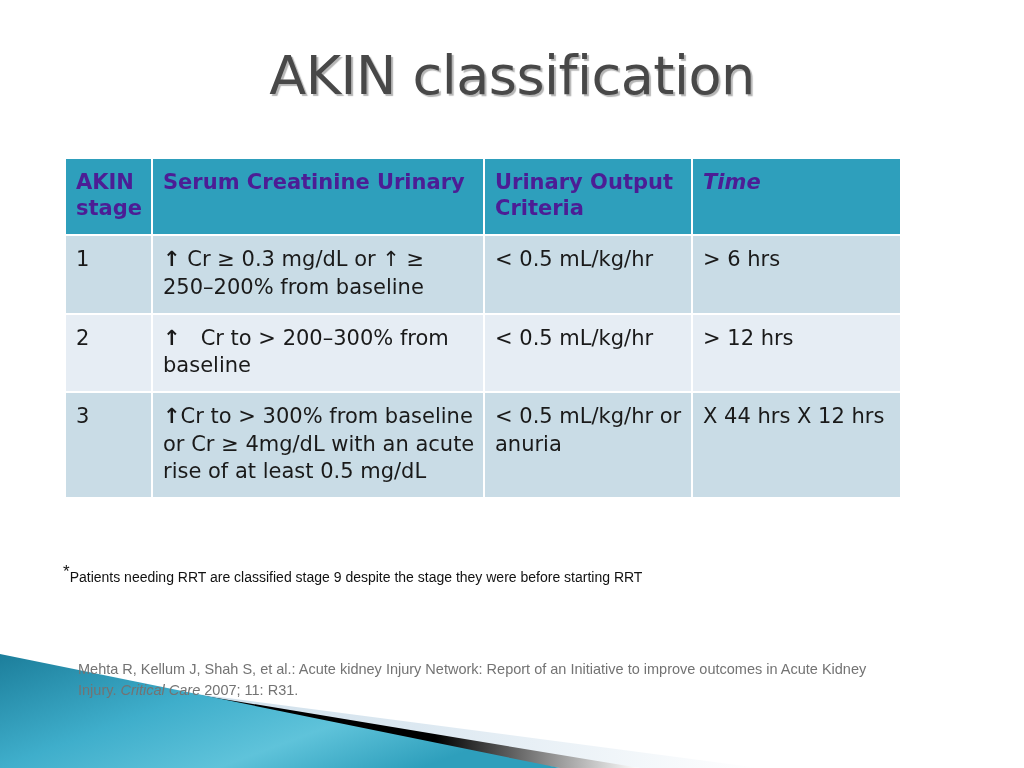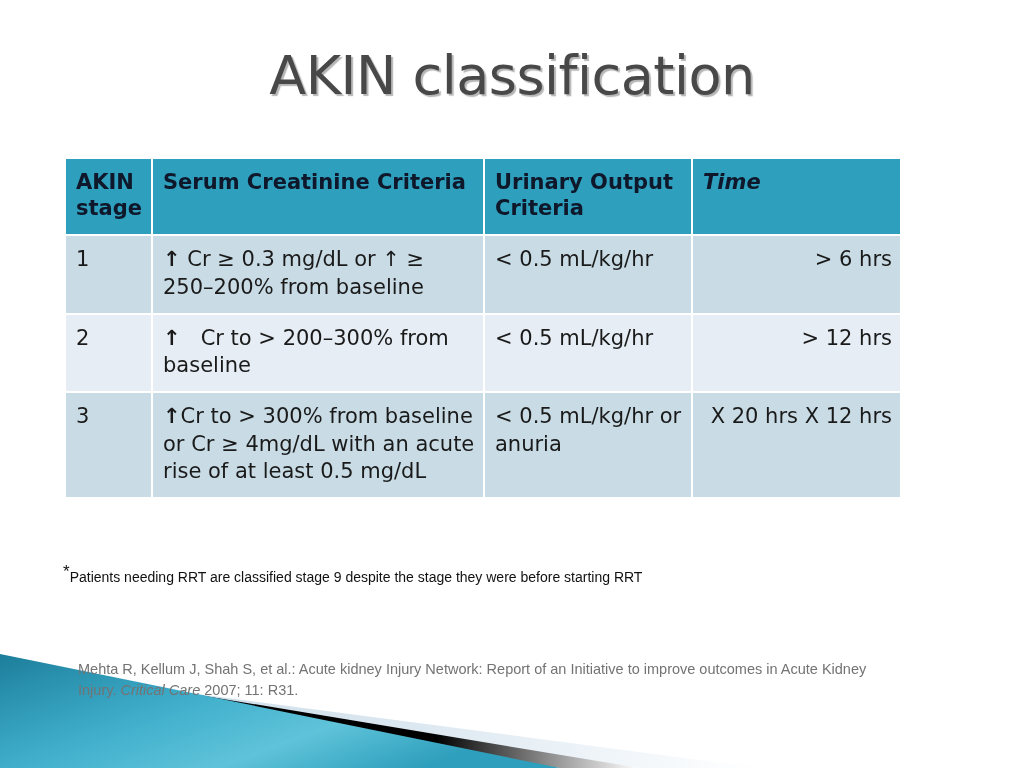--- a/index.html
+++ b/index.html
@@ -40,42 +40,42 @@
     border-collapse: collapse;
     table-layout: fixed;
   }
   .akin-table col.c-stage  { width: 86px; }
   .akin-table col.c-scr    { width: 332px; }
   .akin-table col.c-uo     { width: 208px; }
   .akin-table col.c-time   { width: 208px; }
 
   .akin-table th {
     background: #2E9FBC;
-    color: #0f172a;
+    color: #4c1d95;
     font-size: 21px;
     font-weight: 600;
     text-align: left;
     vertical-align: top;
     padding: 11px 8px 13px 10px;
     line-height: 1.22;
     border-right: 2px solid #ffffff;
   }
   .akin-table th:last-child { border-right: none; font-style: italic; }
 
   .akin-table td {
     font-size: 21px;
     color: #1a1a1a;
     text-align: left;
     vertical-align: top;
     padding: 10px 8px 12px 10px;
     line-height: 1.30;
     border-right: 2px solid #ffffff;
     border-top: 2px solid #ffffff;
   }
-  .akin-table td:last-child { border-right: none; text-align: right; }
+  .akin-table td:last-child { border-right: none; }
 
   .akin-table tr.row-shade td { background: #C9DCE6; }
   .akin-table tr.row-light td { background: #E6EDF4; }
 
   .cell-stage { font-size: 21px; }
 
   .arrow {
     font-family: "DejaVu Sans", sans-serif;
     font-weight: 700;
     font-size: 21px;
@@ -131,21 +131,21 @@
 <table class="akin-table">
   <colgroup>
     <col class="c-stage">
     <col class="c-scr">
     <col class="c-uo">
     <col class="c-time">
   </colgroup>
   <thead>
     <tr>
       <th>AKIN stage</th>
-      <th>Serum Creatinine Criteria</th>
+      <th>Serum Creatinine Urinary</th>
       <th>Urinary Output Criteria</th>
       <th>Time</th>
     </tr>
   </thead>
   <tbody>
 
     <tr class="row-shade">
       <td class="cell-stage">1</td>
       <td><span class="arrow">↑</span><span> Cr ≥ 0.3 mg/dL or ↑ ≥ 250–200% from baseline</span></td>
       <td>&lt; 0.5 mL/kg/hr</td>
@@ -156,21 +156,21 @@
       <td class="cell-stage">2</td>
       <td><span class="arrow">↑</span><span style="white-space:pre-wrap">   Cr to &gt; 200–300% from baseline</span></td>
       <td>&lt; 0.5 mL/kg/hr</td>
       <td>&gt; 12 hrs</td>
     </tr>
 
     <tr class="row-shade">
       <td class="cell-stage">3</td>
       <td><span class="arrow">↑</span><span>Cr to &gt; 300% from baseline or Cr ≥ 4mg/dL with an acute rise of at least 0.5 mg/dL</span></td>
       <td>&lt; 0.5 mL/kg/hr or anuria</td>
-      <td>X 20 hrs X 12 hrs</td>
+      <td>X 44 hrs X 12 hrs</td>
     </tr>
   </tbody>
 </table>
 
 <div class="footnote"><span class="star">*</span><span>Patients needing RRT are classified stage 9 despite the stage they were before starting RRT</span></div>
 
 <div class="citation"><span>Mehta R, Kellum J, Shah S, et al.: Acute kidney Injury Network: Report of an Initiative to improve outcomes in Acute Kidney Injury. </span><span class="journal">Critical Care</span><span> 2007; 11: R31.</span></div>
 
 <svg class="corner-deco" viewBox="0 0 760 140" preserveAspectRatio="none">
   <defs>

